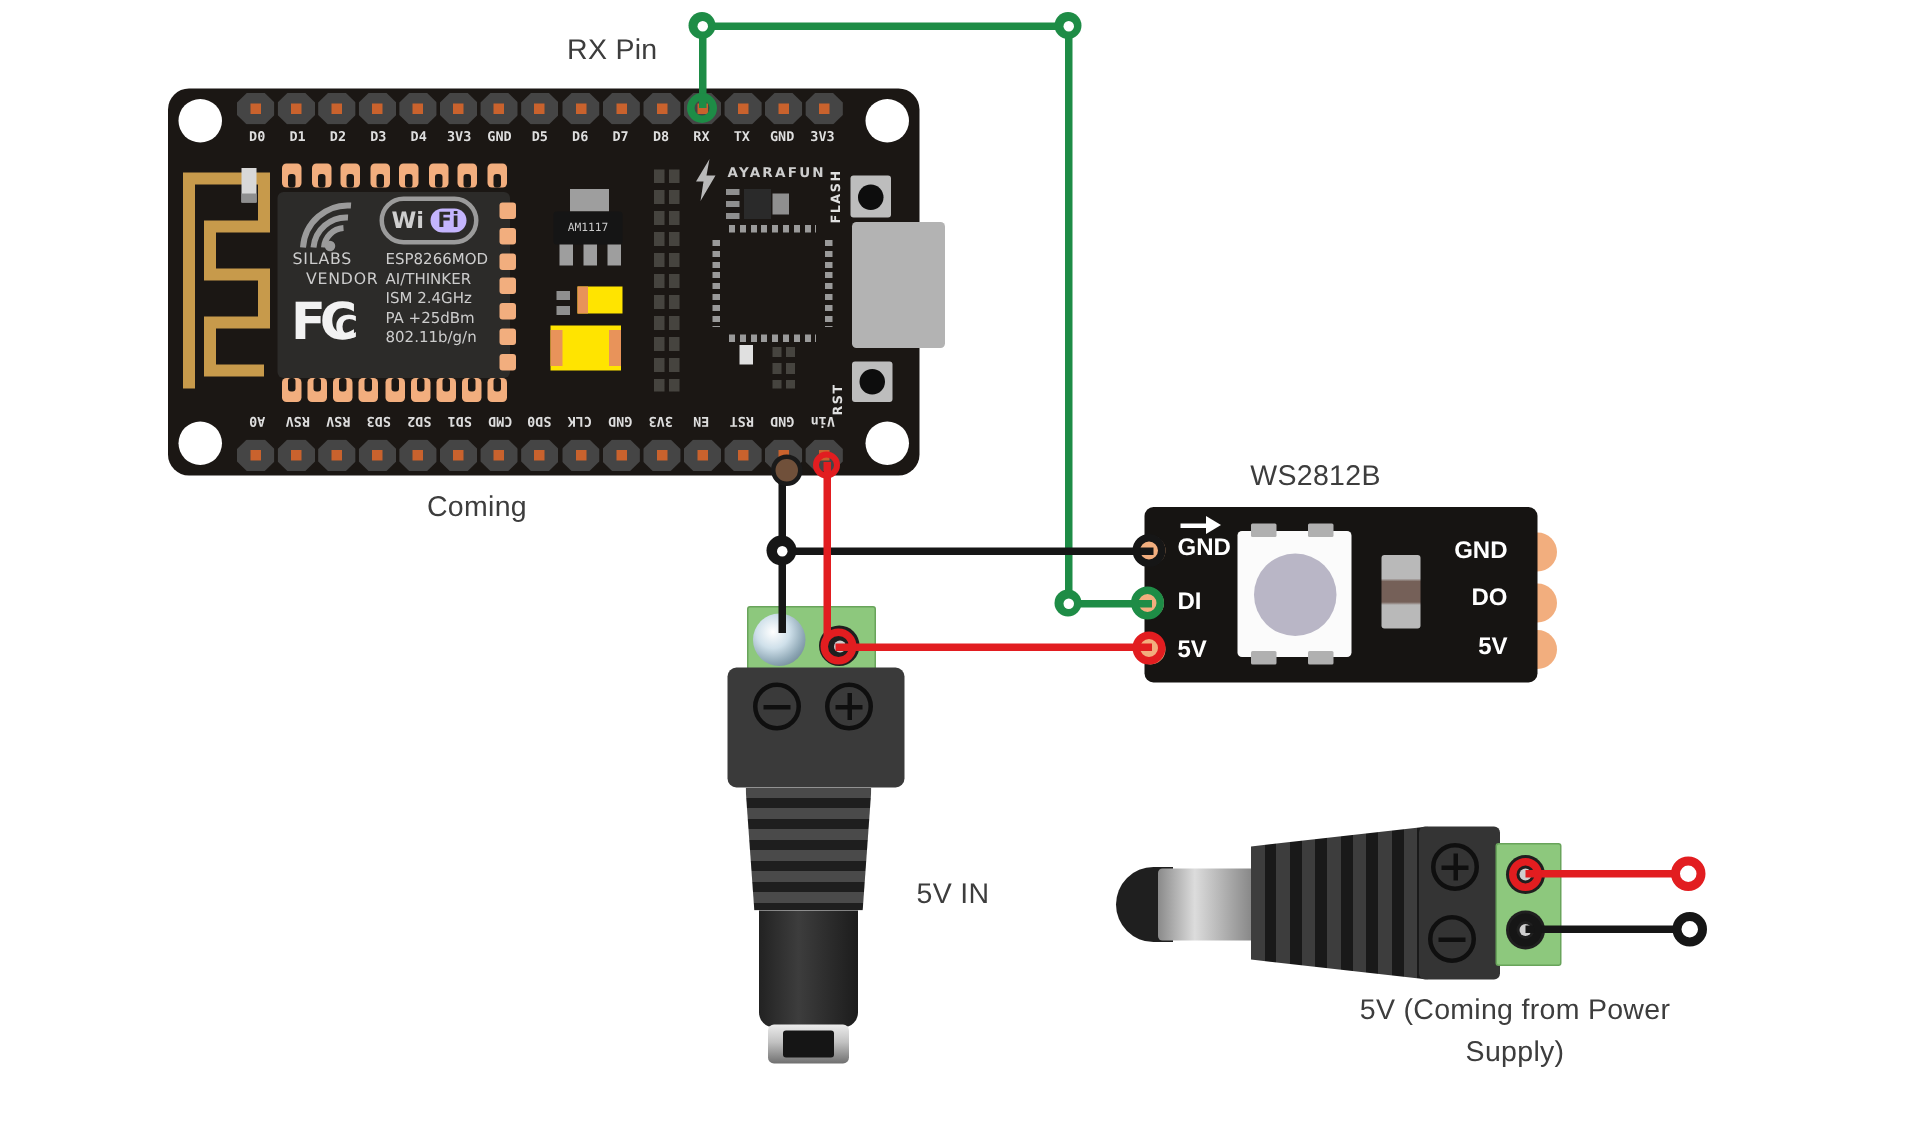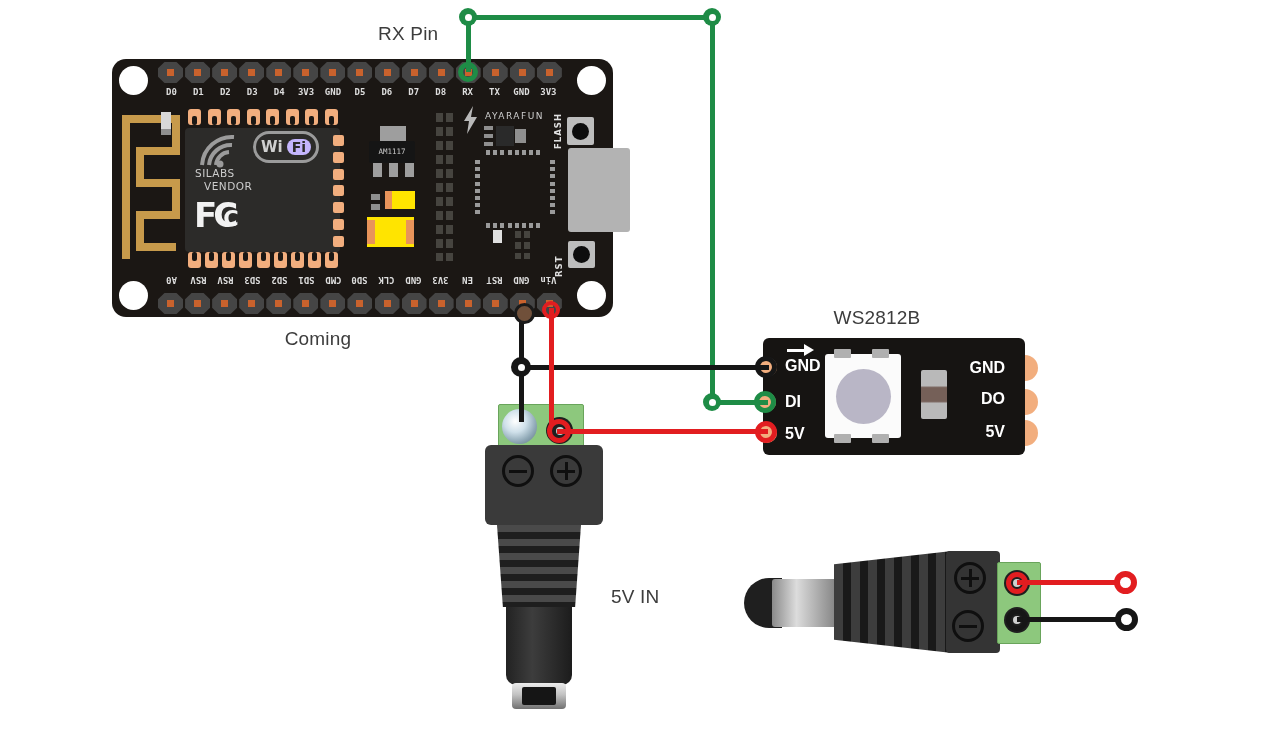--- a/index.html
+++ b/index.html
@@ -244,20 +244,27 @@
       <span class="wifi-fi">Fi</span>
     </div>
 
     <div class="silk" style="left:83px;top:108px;font-size:10.5px;letter-spacing:.5px;">SILABS</div>
     <div class="silk" style="left:92px;top:121px;font-size:10.5px;letter-spacing:.5px;">VENDOR</div>
 
     <div class="fcc" style="left:82px;top:136px;">
       <span class="big">FC</span><span class="small">C</span>
     </div>
 
+    <div class="silk" style="left:145px;top:108px;font-size:10px;line-height:13px;">
+      <div>ESP8266MOD</div>
+      <div>AI/THINKER</div>
+      <div>ISM 2.4GHz</div>
+      <div>PA +25dBm</div>
+      <div>802.11b/g/n</div>
+    </div>
 
     <div class="regtab" style="left:268px;top:67px;width:26px;height:15px;"></div>
     <div class="regbody" style="left:257px;top:82px;width:46px;height:22px;">AM1117</div>
     <div class="regleg" style="left:261px;top:104px;"></div>
     <div class="regleg" style="left:277px;top:104px;"></div>
     <div class="regleg" style="left:293px;top:104px;"></div>
 
     <div class="gdot" style="left:259px;top:135px;width:9px;height:6px;"></div>
     <div class="gdot" style="left:259px;top:145px;width:9px;height:6px;"></div>
     <div class="ycomp" style="left:273px;top:132px;width:30px;height:18px;"></div>
@@ -265,21 +272,21 @@
     <div class="ycomp" style="left:255px;top:158px;width:47px;height:30px;"></div>
     <div class="ocap" style="left:255px;top:161px;width:8px;height:24px;"></div>
     <div class="ocap" style="left:294px;top:161px;width:8px;height:24px;"></div>
 
     <div class="viacol" style="left:324px;top:54px;height:148px;"></div>
     <div class="viacol" style="left:334px;top:54px;height:148px;"></div>
 
     <svg class="abs" style="left:352px;top:47px;" width="15" height="28" viewBox="0 0 15 28">
       <polygon points="9,0 0,15 5,15 3,28 13,11 7,11" fill="#b9b9b9"></polygon>
     </svg>
-    <div class="silk" style="left:373px;top:52px;font-size:9px;font-weight:normal;letter-spacing:1.5px;">AYARAFUN</div>
+    <div class="silk" style="left:373px;top:52px;font-size:9px;font-weight:bold;letter-spacing:1.5px;">AYARAFUN</div>
     <div class="abs" style="left:384px;top:67px;width:18px;height:20px;background:#2a2a2a;"></div>
     <div class="abs" style="left:403px;top:70px;width:11px;height:14px;background:#8f8f8f;"></div>
     <div class="viacol" style="left:372px;top:67px;height:22px;width:9px;background:repeating-linear-gradient(to bottom,#8f8f8f 0 4px,transparent 4px 8px);"></div>
 
     <div class="pins-h" style="left:374px;top:91px;width:58px;"></div>
     <div class="pins-h" style="left:374px;top:164px;width:58px;"></div>
     <div class="pins-v" style="left:363px;top:101px;height:58px;"></div>
     <div class="pins-v" style="left:438px;top:101px;height:58px;"></div>
     <div class="abs" style="left:381px;top:171px;width:9px;height:13px;background:#e0e0e0;"></div>
     <div class="viacol" style="left:403px;top:172px;height:28px;width:6px;background:repeating-linear-gradient(to bottom,#46443f 0 7px,transparent 7px 11px);"></div>
@@ -290,20 +297,24 @@
     <div class="vtext" style="left:442px;top:186px;height:32px;">RST</div>
     <div class="btn" style="left:456px;top:182px;width:27px;height:27px;"></div>
 
     <div class="usb" style="left:456px;top:89px;width:62px;height:84px;"></div>
   </div>
 
   <div class="caption" style="left:378px;top:23px;">RX Pin</div>
   <div class="caption center" style="left:248px;top:328px;width:140px;">Coming</div>
   <div class="caption center" style="left:797px;top:307px;width:160px;">WS2812B</div>
   <div class="caption" style="left:611px;top:586px;">5V IN</div>
+  <div class="caption center" style="left:878px;top:660px;width:264px;line-height:28px;">
+    <div>5V (Coming from Power</div>
+    <div>Supply)</div>
+  </div>
 
   <div class="wsboard" style="left:763px;top:338px;width:262px;height:117px;">
     <div class="wsarrow" style="left:24px;top:11px;width:18px;"></div>
 
     <div class="wspad" style="left:-6px;top:19px;width:20px;height:20px;"></div>
     <div class="wspad" style="left:-7px;top:54px;width:20px;height:20px;"></div>
     <div class="wspad" style="left:-6px;top:85px;width:20px;height:20px;"></div>
 
     <div class="wslabel" style="left:22px;top:19px;">GND</div>
     <div class="wslabel" style="left:22px;top:55px;">DI</div>

